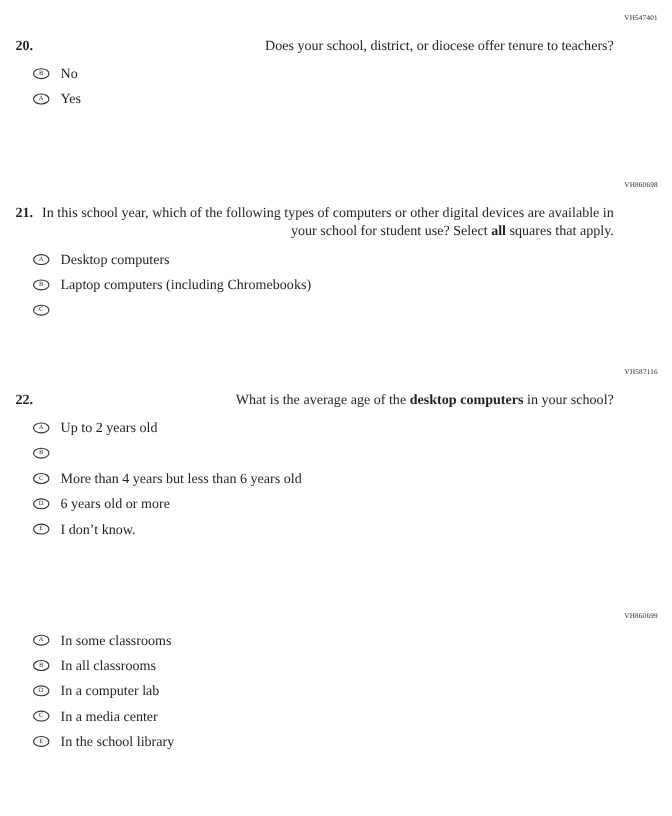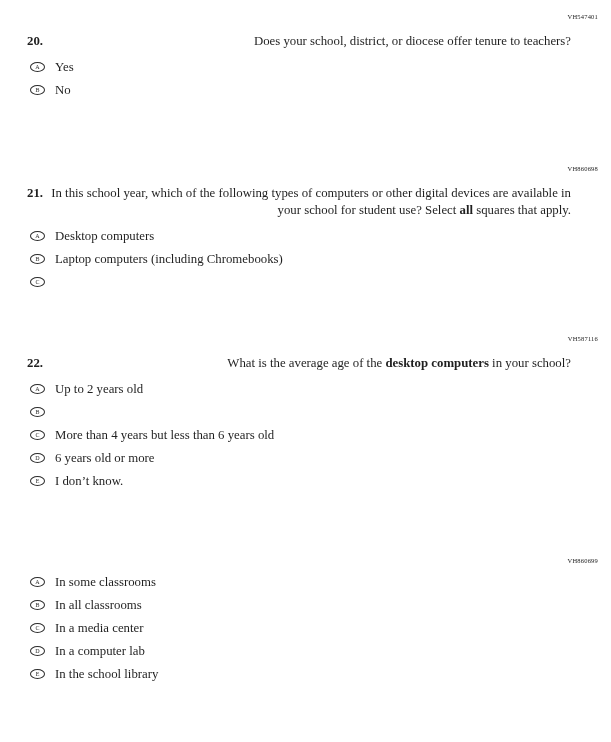--- a/index.html
+++ b/index.html
@@ -37,21 +37,20 @@
     display: flex;
     margin-top: 12px;
     padding-left: 14px;
     padding-right: 26px;
     font-size: 12.8px;
     line-height: 17px;
   }
   .qnum {
     font-weight: 700;
     flex: 0 0 24px;
-    margin-left: 13px;
   }
   .qtext {
     flex: 1 1 auto;
     max-width: 520px;
     text-align: right;
   }
   .qtext .b {
     font-weight: 700;
   }
   .options {
@@ -92,29 +91,29 @@
 
   <section class="qblock b1">
     <div class="code">VH547401</div>
     <div class="qrow">
       <span class="qnum">20.</span>
       <span class="qtext"><span>Does your school, district, or diocese offer tenure to teachers?</span></span>
     </div>
     <ul class="options">
       <li>
         <span class="oval">
+            <span class="oval-letter">B</span>
+          </span>
+        <span>No</span>
+      </li>
+      <li>
+        <span class="oval">
             <span class="oval-letter">A</span>
           </span>
         <span>Yes</span>
-      </li>
-      <li>
-        <span class="oval">
-            <span class="oval-letter">B</span>
-          </span>
-        <span>No</span>
       </li>
     </ul>
   </section>
 
   <section class="qblock b2">
     <div class="code">VH860698</div>
     <div class="qrow">
       <span class="qnum">21.</span>
       <span class="qtext"><span>In this school year, which of the following types of computers or other digital devices are available in your school for student use? Select </span><span class="b">all</span><span> squares that apply.</span></span>
     </div>
@@ -188,32 +187,32 @@
         <span>In some classrooms</span>
       </li>
       <li>
         <span class="oval">
             <span class="oval-letter">B</span>
           </span>
         <span>In all classrooms</span>
       </li>
       <li>
         <span class="oval">
+            <span class="oval-letter">D</span>
+          </span>
+        <span>In a computer lab</span>
+      </li>
+      <li>
+        <span class="oval">
             <span class="oval-letter">C</span>
           </span>
         <span>In a media center</span>
       </li>
       <li>
         <span class="oval">
-            <span class="oval-letter">D</span>
-          </span>
-        <span>In a computer lab</span>
-      </li>
-      <li>
-        <span class="oval">
             <span class="oval-letter">E</span>
           </span>
         <span>In the school library</span>
       </li>
     </ul>
   </section>
 
 </div>
 
 </body></html>

